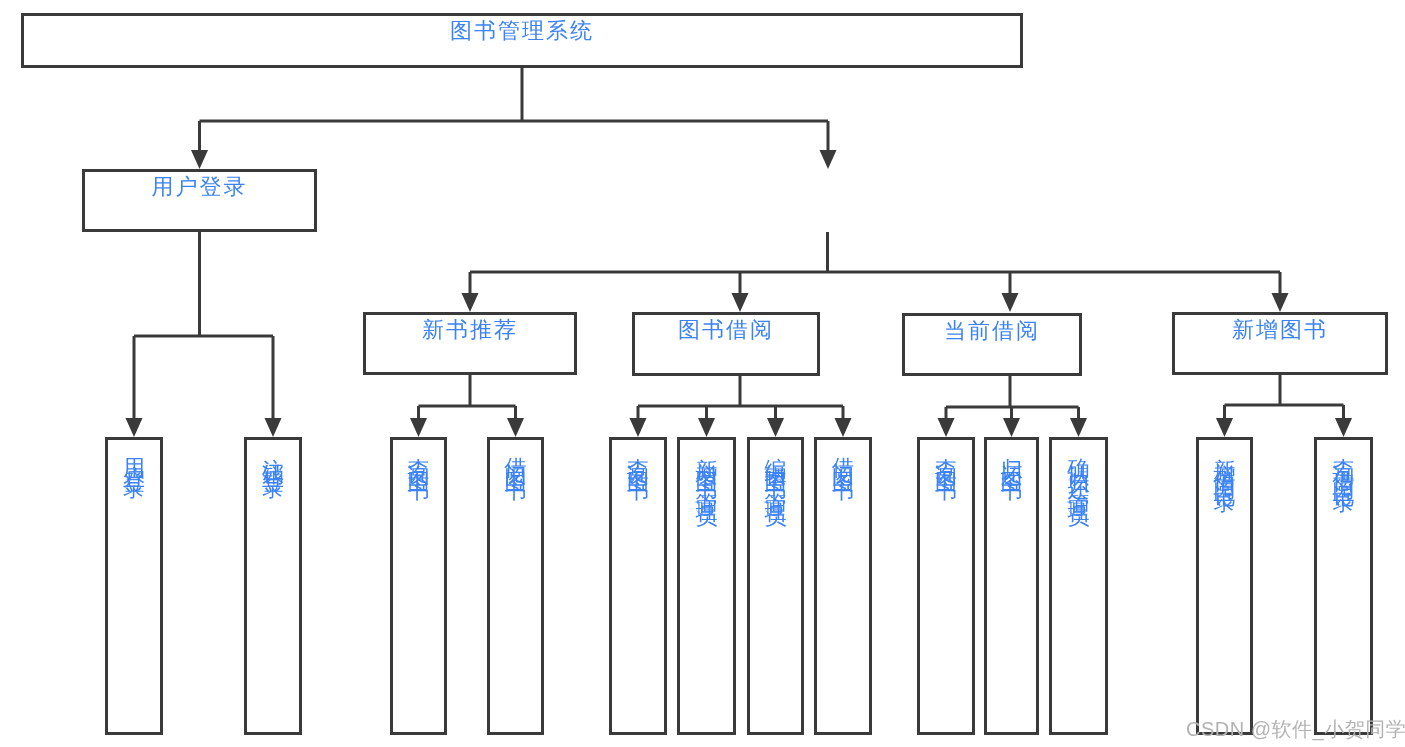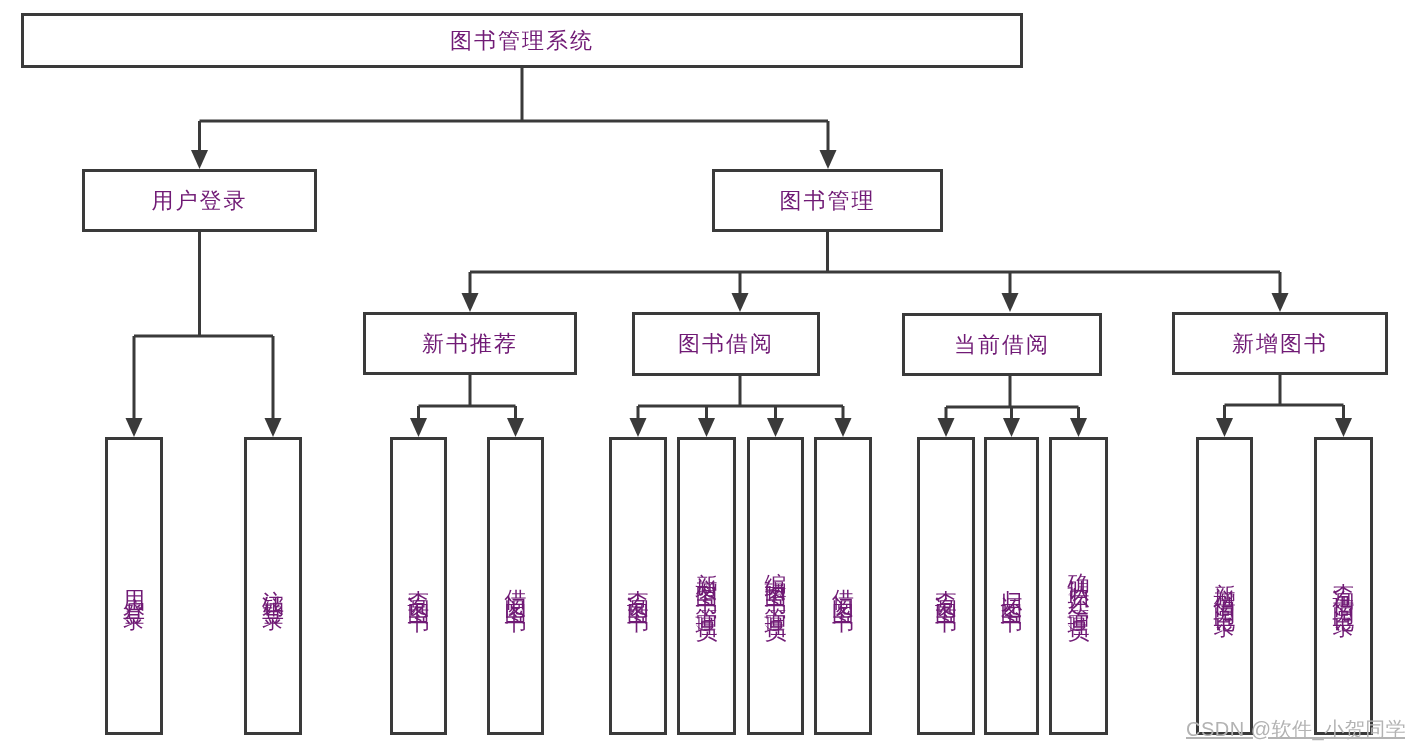--- a/index.html
+++ b/index.html
@@ -18,23 +18,23 @@
     position: absolute;
     left: 0; top: 0;
     width: 1405px; height: 747px;
   }
   .node {
     position: absolute;
     box-sizing: border-box;
     border: 3px solid #3a3a3a;
     background: #ffffff;
     display: flex;
-    align-items: center;
+    align-items: flex-start;
     justify-content: center;
-    color: #701a75;
+    color: #3b82f6;
   }
   .node.hbox span {
     font-size: 22px;
     letter-spacing: 2px;
     white-space: nowrap;
   }
   .node.vbox span {
     writing-mode: vertical-rl;
     text-orientation: mixed;
     font-size: 22px;
@@ -44,21 +44,20 @@
   }
   .watermark {
     position: absolute;
     left: 1186px;
     top: 716px;
     font-size: 20px;
     color: #b3b3b3;
     white-space: nowrap;
     z-index: 5;
     letter-spacing: 0.5px;
-    text-decoration: underline;
   }
 </style>
 </head>
 <body>
 
 <div class="stage">
 
   <svg class="connectors" viewBox="0 0 1405 747" xmlns="http://www.w3.org/2000/svg">
     <g stroke="#3a3a3a" stroke-width="3" fill="#3a3a3a">
       <g>
@@ -104,31 +103,28 @@
     </g>
   </svg>
 
   <div class="node hbox" style="left:21px; top:13px; width:1002px; height:55px;">
     <span>图书管理系统</span>
   </div>
 
   <div class="node hbox" style="left:82px; top:169px; width:235px; height:63px;">
     <span>用户登录</span>
   </div>
-  <div class="node hbox" style="left:712px; top:169px; width:231px; height:63px;">
-    <span>图书管理</span>
-  </div>
 
   <div class="node hbox" style="left:363px; top:312px; width:214px; height:63px;">
     <span>新书推荐</span>
   </div>
   <div class="node hbox" style="left:632px; top:312px; width:188px; height:64px;">
     <span>图书借阅</span>
   </div>
-  <div class="node hbox" style="left:902px; top:313px; width:200px; height:63px;">
+  <div class="node hbox" style="left:902px; top:313px; width:180px; height:63px;">
     <span>当前借阅</span>
   </div>
   <div class="node hbox" style="left:1172px; top:312px; width:216px; height:63px;">
     <span>新增图书</span>
   </div>
 
   <div class="node vbox" style="left:105px; top:437px; width:58px; height:298px;">
     <span>用户登录</span>
   </div>
   <div class="node vbox" style="left:244px; top:437px; width:58px; height:298px;">

